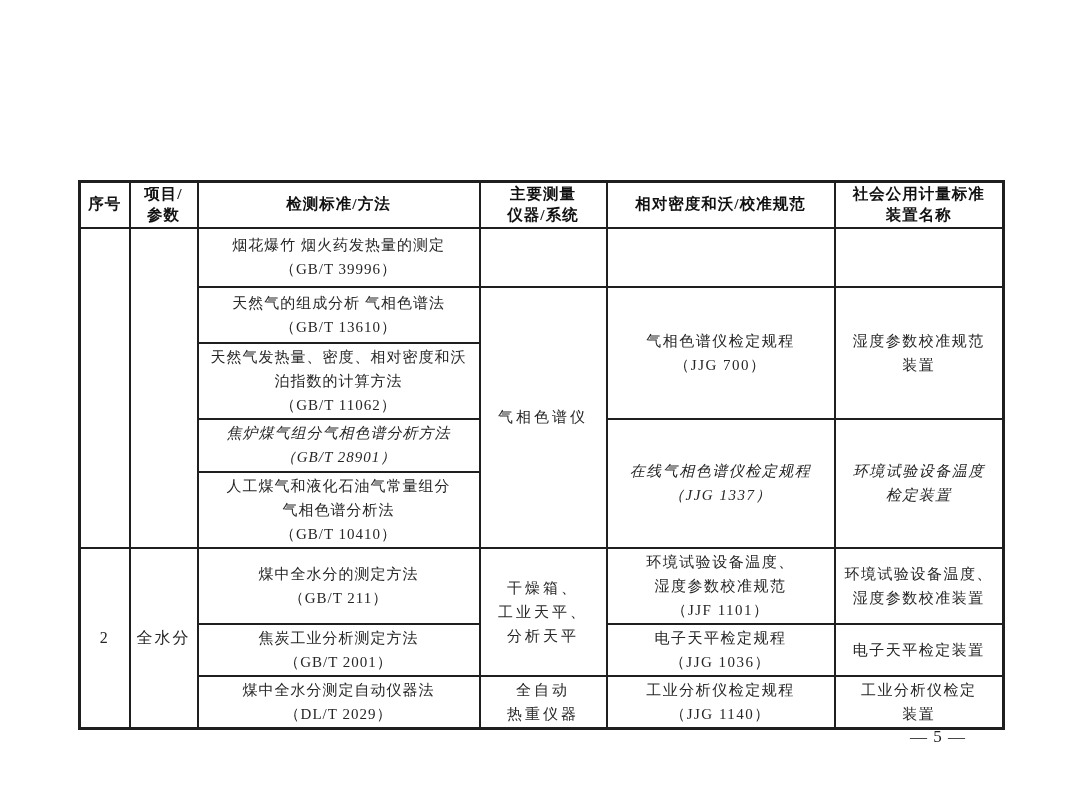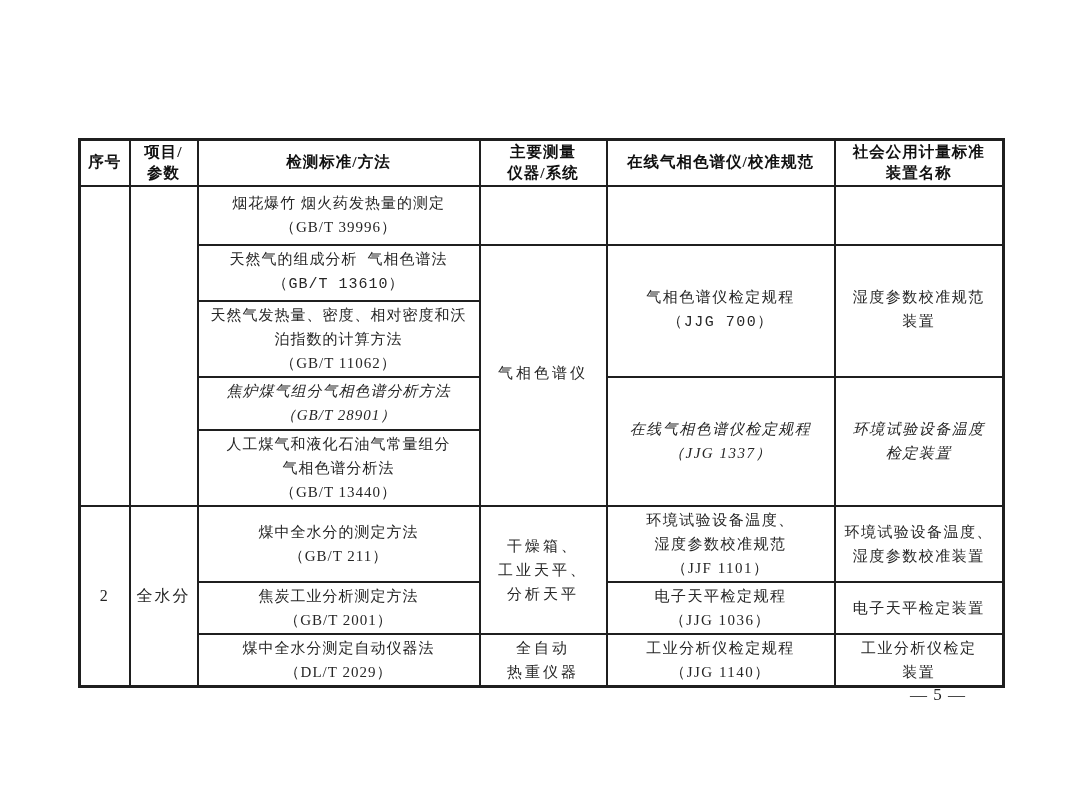--- a/index.html
+++ b/index.html
@@ -4,21 +4,21 @@
 <style>
   html, body { margin: 0; padding: 0; }
   body {
     width: 1080px; height: 785px;
     background: #ffffff;
     font-family: "Liberation Serif", "DejaVu Serif", serif;
     color: #262626;
     position: relative;
     overflow: hidden;
   }
-  .page { position: absolute; inset: 0; background: #ffffff; }
+  .page { position: absolute; inset: 0; background: #ffffff; margin-top: 42px; }
 
   table.std {
     position: absolute;
     left: 78px; top: 138px;
     width: 924px;
     border-collapse: collapse;
     table-layout: fixed;
     border: 3px solid #1f1f1f;
   }
   th, td {
@@ -38,21 +38,21 @@
     font-size: 15.5px;
     line-height: 1.35;
     letter-spacing: 1px;
   }
   td.col-std   { letter-spacing: 1px; }
   td.col-instr { letter-spacing: 3px; }
   td.col-seq, td.col-param { letter-spacing: 2px; font-size: 16px; }
 
   tr.rh { height: 44px; }
   tr.r1 { height: 59px; }
-  tr.r2 { height: 56px; font-family: Liberation Mono, monospace; }
+  tr.r2 { height: 56px; }
   tr.r3 { height: 69px; }
   tr.r4 { height: 53px; font-style: italic; }
   tr.r5 { height: 73px; }
   tr.r6 { height: 72px; }
   tr.r7 { height: 52px; }
   tr.r8 { height: 50px; }
 
   .pageno {
     position: absolute;
     left: 877px; top: 685px;
@@ -78,21 +78,21 @@
       <col style="width:169px">
     </colgroup>
     <thead>
       <tr class="rh">
         <th>序号</th>
         <th>项目/
 参数</th>
         <th>检测标准/方法</th>
         <th>主要测量
 仪器/系统</th>
-        <th>在线气相色谱仪/校准规范</th>
+        <th>相对密度和沃/校准规范</th>
         <th>社会公用计量标准
 装置名称</th>
       </tr>
     </thead>
     <tbody>
       <tr class="r1">
         <td class="col-seq" rowspan="5"></td>
         <td class="col-param" rowspan="5"></td>
         <td class="col-std">烟花爆竹 烟火药发热量的测定
 （GB/T 39996）</td>
@@ -118,21 +118,21 @@
         <td class="col-std">焦炉煤气组分气相色谱分析方法
 （GB/T 28901）</td>
         <td class="col-reg" rowspan="2">在线气相色谱仪检定规程
 （JJG 1337）</td>
         <td class="col-dev" rowspan="2">环境试验设备温度
 检定装置</td>
       </tr>
       <tr class="r5">
         <td class="col-std">人工煤气和液化石油气常量组分
 气相色谱分析法
-（GB/T 13440）</td>
+（GB/T 10410）</td>
       </tr>
       <tr class="r6">
         <td class="col-seq" rowspan="3">2</td>
         <td class="col-param" rowspan="3">全水分</td>
         <td class="col-std">煤中全水分的测定方法
 （GB/T 211）</td>
         <td class="col-instr" rowspan="2">干燥箱、
 工业天平、
 分析天平</td>
         <td class="col-reg">环境试验设备温度、

